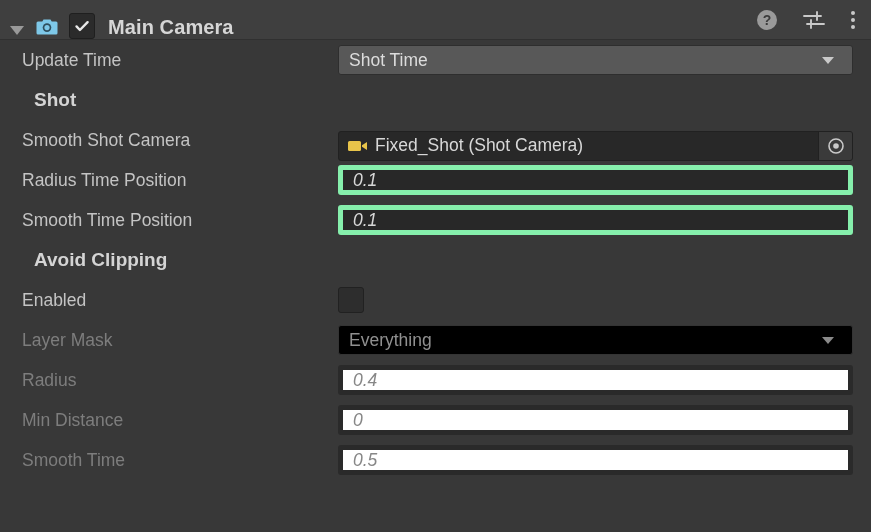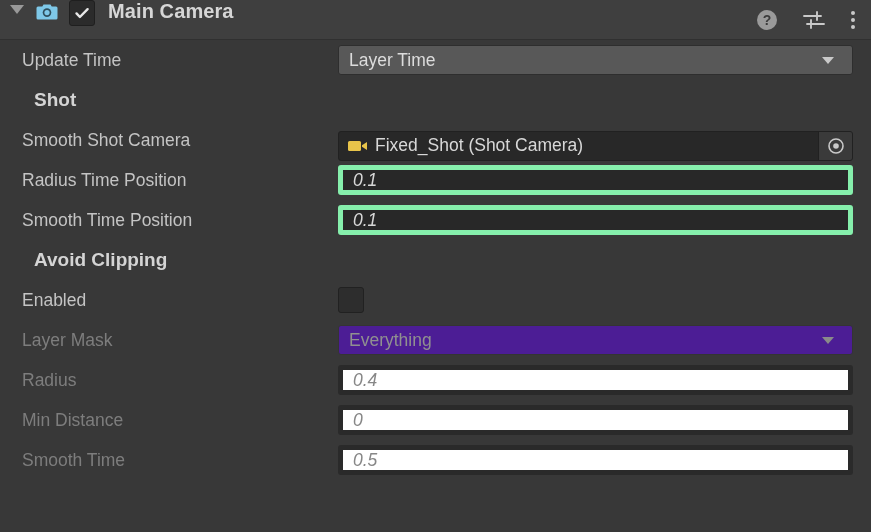--- a/index.html
+++ b/index.html
@@ -10,21 +10,21 @@
     overflow: hidden;
   }
 
   
   .comp-header {
     position: relative;
     height: 40px;
     background: #3f3f3f;
     border-bottom: 1px solid #303030;
     display: flex;
-    align-items: flex-start;
+    align-items: flex-end;
     padding-left: 8px;
   }
   .foldout {
     width: 18px; height: 18px;
     display: flex; align-items: center; justify-content: center;
     cursor: pointer;
   }
   .foldout .tri {
     width: 0; height: 0;
     border-left: 7px solid transparent;
@@ -94,21 +94,21 @@
   .popup {
     height: 30px;
     background: #585858;
     border: 1px solid #2e2e2e;
     border-radius: 3px;
     display: flex;
     align-items: center;
     padding: 0 8px 0 10px;
     cursor: pointer;
   }
-  .popup.dim { background: #4c1d95; border-color: #343434; }
+  .popup.dim { background: #000000; border-color: #343434; }
   .popup .val { color: #dcdcdc; font-size: 17.5px; flex: 1; }
   .popup.dim .val { color: #909090; }
   .popup .chev {
     width: 0; height: 0;
     border-left: 6px solid transparent;
     border-right: 6px solid transparent;
     border-top: 7px solid #c9c9c9;
     margin-right: 10px;
   }
   .popup.dim .chev { border-top-color: #8a8a8a; }
@@ -214,21 +214,21 @@
     </span>
   </div>
 </div>
 
 <div class="body">
 
   <div class="row">
     <div class="label">Update Time</div>
     <div class="ctrl">
       <div class="popup">
-        <span class="val">Layer Time</span>
+        <span class="val">Shot Time</span>
         <span class="chev"></span>
       </div>
     </div>
   </div>
 
   <div class="row">
     <div class="section-label">Shot</div>
   </div>
 
   <div class="row">

